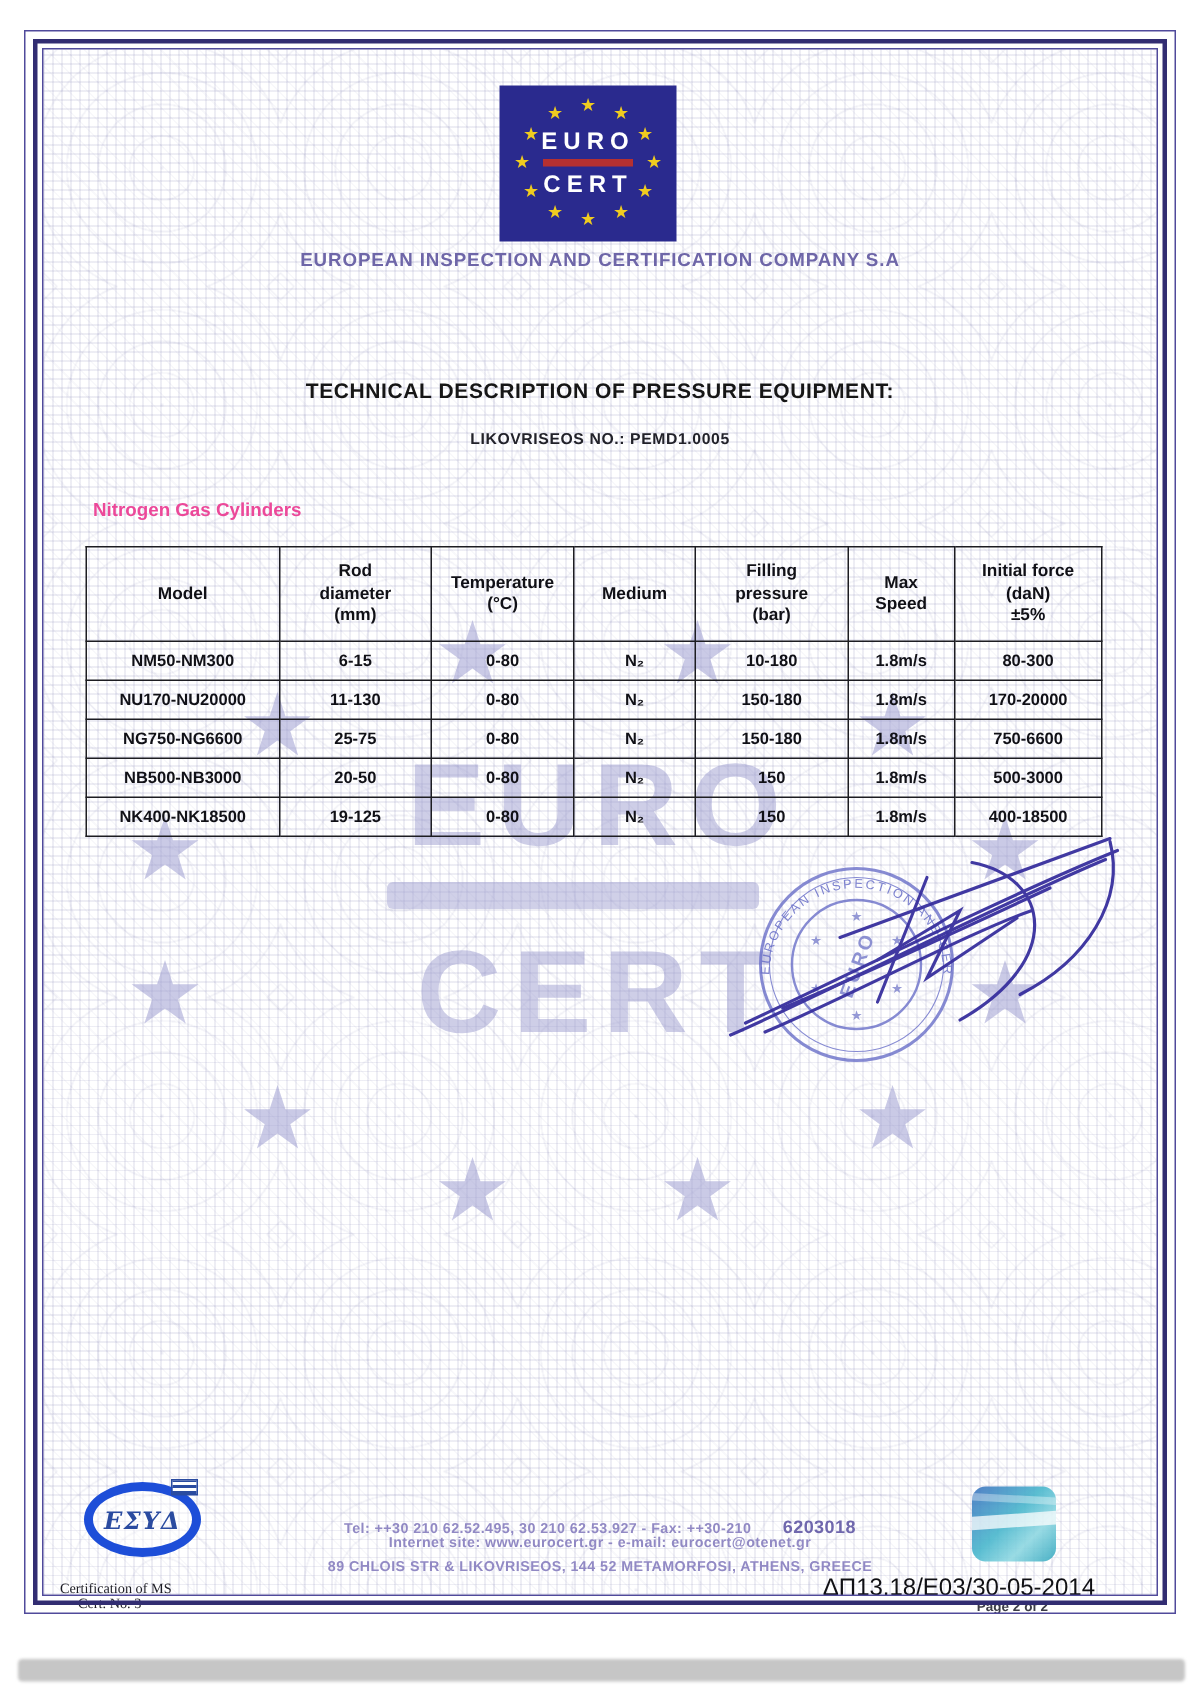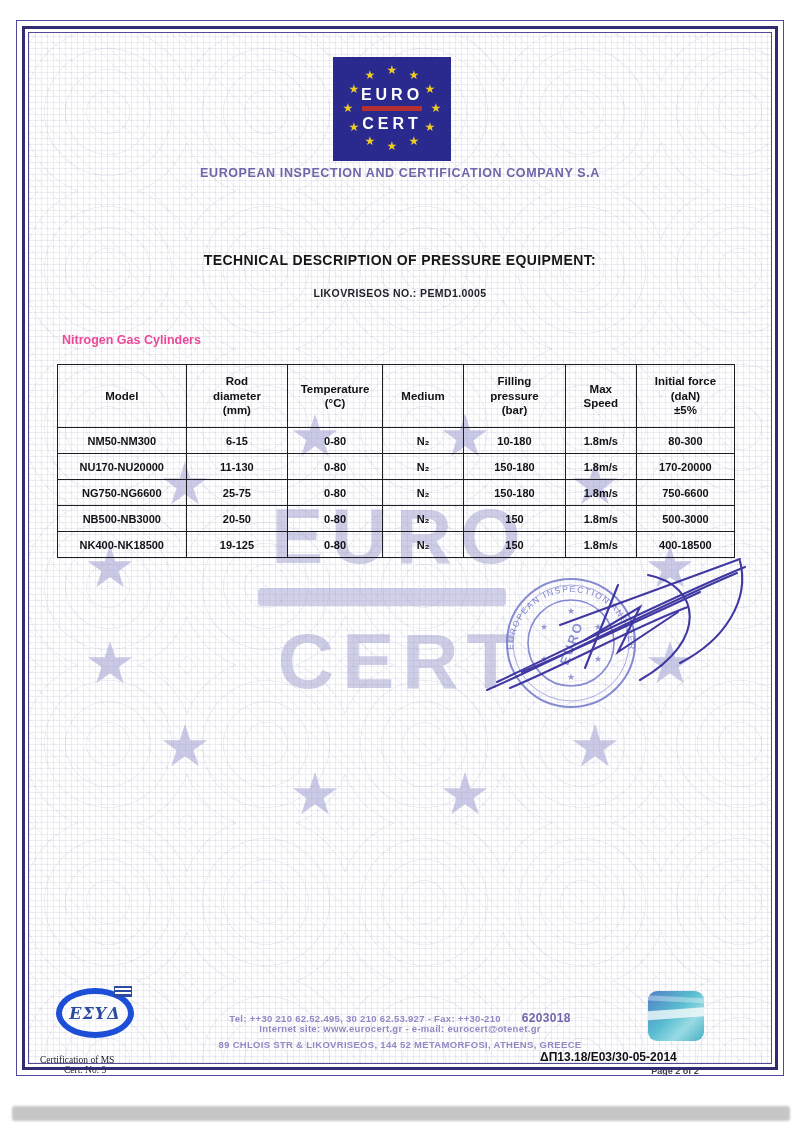--- a/index.html
+++ b/index.html
@@ -82,32 +82,32 @@
   .footer-line .fax-bold{color:#6f67ad;font-size:12px;margin-left:18px;}
 
   .accred{position:absolute;left:40px;top:988px;z-index:2;width:120px;}
   .esyd-oval{position:relative;margin-left:16px;width:66px;height:38px;border:6px solid #1d4ed8;
     border-radius:50%;display:flex;align-items:center;justify-content:center;
     color:#2a4ba0;font-family:"DejaVu Serif", serif;font-style:italic;font-weight:bold;font-size:16px;
     letter-spacing:1px;background:rgba(255,255,255,.4);}
   .esyd-flag{position:absolute;left:52px;top:-8px;width:16px;height:9px;
     background:repeating-linear-gradient(0deg,#2a4ba0 0 2px,#ffffff 2px 4px);border:.5px solid #2a4ba0;}
   .accred .a1{margin-top:17px;color:#1c1c24;font-size:9.5px;font-family:"Liberation Serif", serif;}
-  .accred .a2{margin-left:12px;color:#1c1c24;font-size:9.5px;font-family:"Liberation Serif", serif;padding-left:12px;}
+  .accred .a2{color:#1c1c24;font-size:9.5px;font-family:"Liberation Serif", serif;padding-left:12px;}
 
   .badge{position:absolute;left:648px;top:991px;width:56px;height:50px;z-index:2;border-radius:9px;
     background:linear-gradient(135deg,#3f72c0 0%,#49b7cd 45%,#8fd8e2 70%,#35a8bf 100%);
     overflow:hidden;opacity:.9;}
   .badge .band{position:absolute;left:-4px;top:18px;width:70px;height:9px;background:rgba(255,255,255,.75);
     transform:rotate(-4deg);}
   .badge .band2{position:absolute;left:-4px;top:6px;width:70px;height:5px;background:rgba(255,255,255,.35);
     transform:rotate(3deg);}
 
-  .doc-code{position:absolute;left:540px;top:1050px;width:190px;z-index:2;
-    color:#101014;font-weight:bold;font-size:12px;}
+  .doc-code{position:absolute;left:540px;top:1050px;width:190px;text-align:right;z-index:2;
+    color:#101014;font-weight:normal;font-size:16px;}
   .page-no{position:absolute;left:625px;top:1066px;width:100px;text-align:center;z-index:4;
     color:#3d3d46;font-size:9px;font-weight:bold;}
 </style>
 </head>
 <body>
 
 <div id="sheet">
 
   <div class="guilloche"></div>
 

